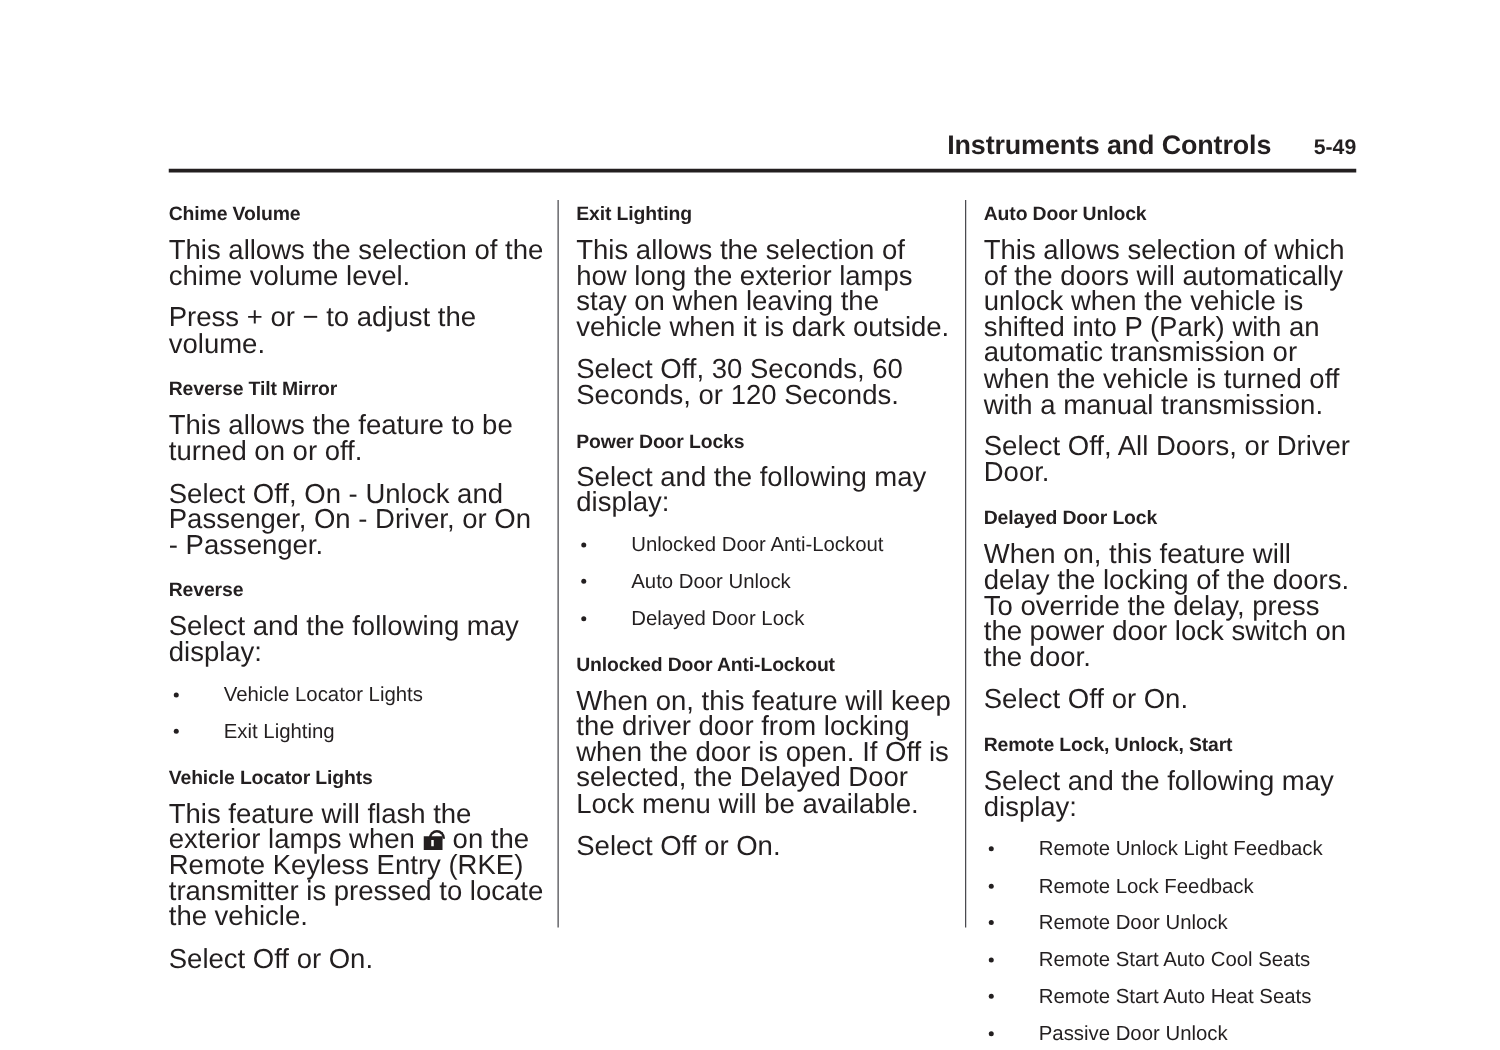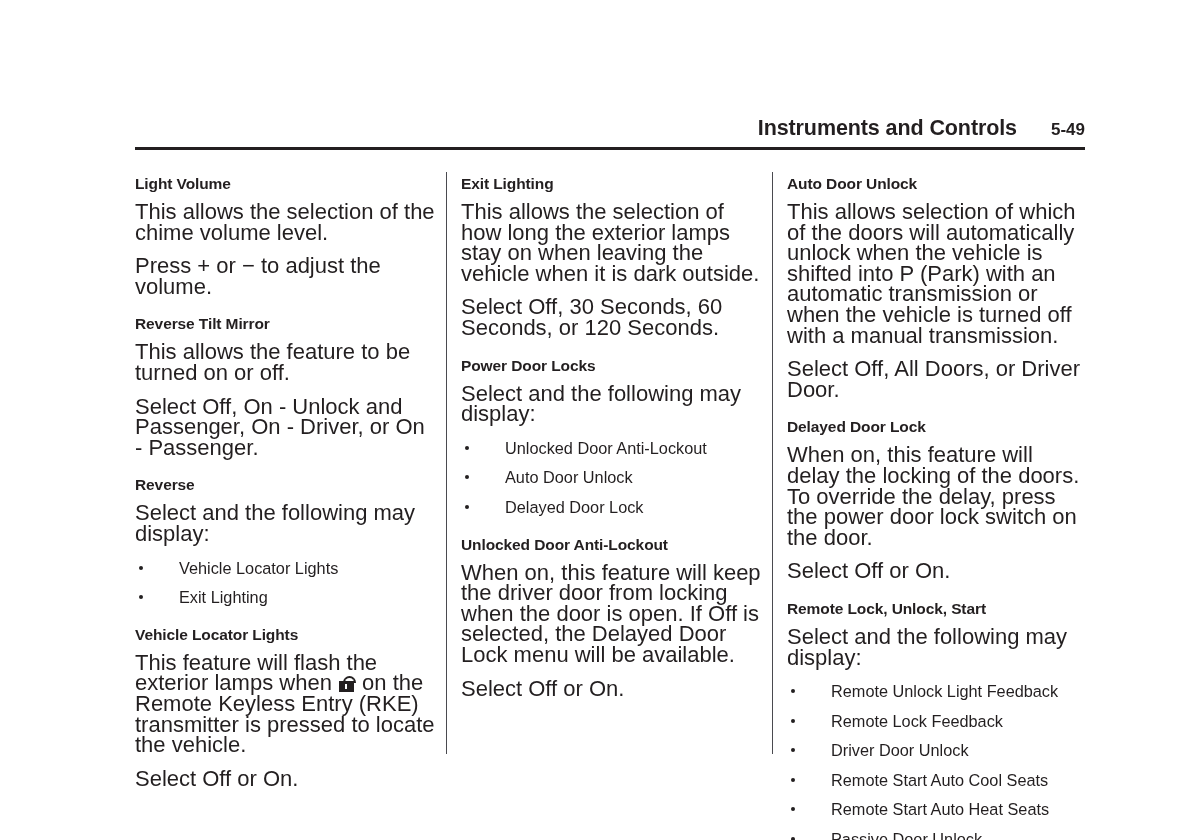--- a/index.html
+++ b/index.html
@@ -12,21 +12,21 @@
     width: 1200px;
     height: 840px;
     font-family: "Liberation Sans", sans-serif;
     color: #231f20;
     overflow: hidden;
     position: relative;
   }
 
   .page {
     position: absolute;
-    left: 0; top: 16px;
+    left: 0; top: 4px;
     width: 1200px;
     height: 628px;
   }
 
   
   .header {
     position: absolute;
     left: 135px;
     top: 100px;
     width: 950px;
@@ -183,21 +183,21 @@
   </div>
   <div class="header-rule"></div>
 
   <div class="columns">
 
     <div class="divider divider-1"></div>
     <div class="divider divider-2"></div>
 
     <div class="col col-1">
 
-      <h2 class="subhead">Light Volume</h2>
+      <h2 class="subhead">Chime Volume</h2>
       <p class="body">This allows the selection of the chime volume level.</p>
       <p class="body">Press + or − to adjust the volume.</p>
 
       <h2 class="subhead spaced">Reverse Tilt Mirror</h2>
       <p class="body">This allows the feature to be turned on or off.</p>
       <p class="body">Select Off, On - Unlock and Passenger, On - Driver, or On - Passenger.</p>
 
       <h2 class="subhead spaced">Reverse</h2>
       <p class="body">Select and the following may display:</p>
       <ul class="bullets">
@@ -262,21 +262,21 @@
         <li>
           <span class="dot"></span>
           <span>Remote Unlock Light Feedback</span>
         </li>
         <li>
           <span class="dot"></span>
           <span>Remote Lock Feedback</span>
         </li>
         <li>
           <span class="dot"></span>
-          <span>Driver Door Unlock</span>
+          <span>Remote Door Unlock</span>
         </li>
         <li>
           <span class="dot"></span>
           <span>Remote Start Auto Cool Seats</span>
         </li>
         <li>
           <span class="dot"></span>
           <span>Remote Start Auto Heat Seats</span>
         </li>
         <li>

